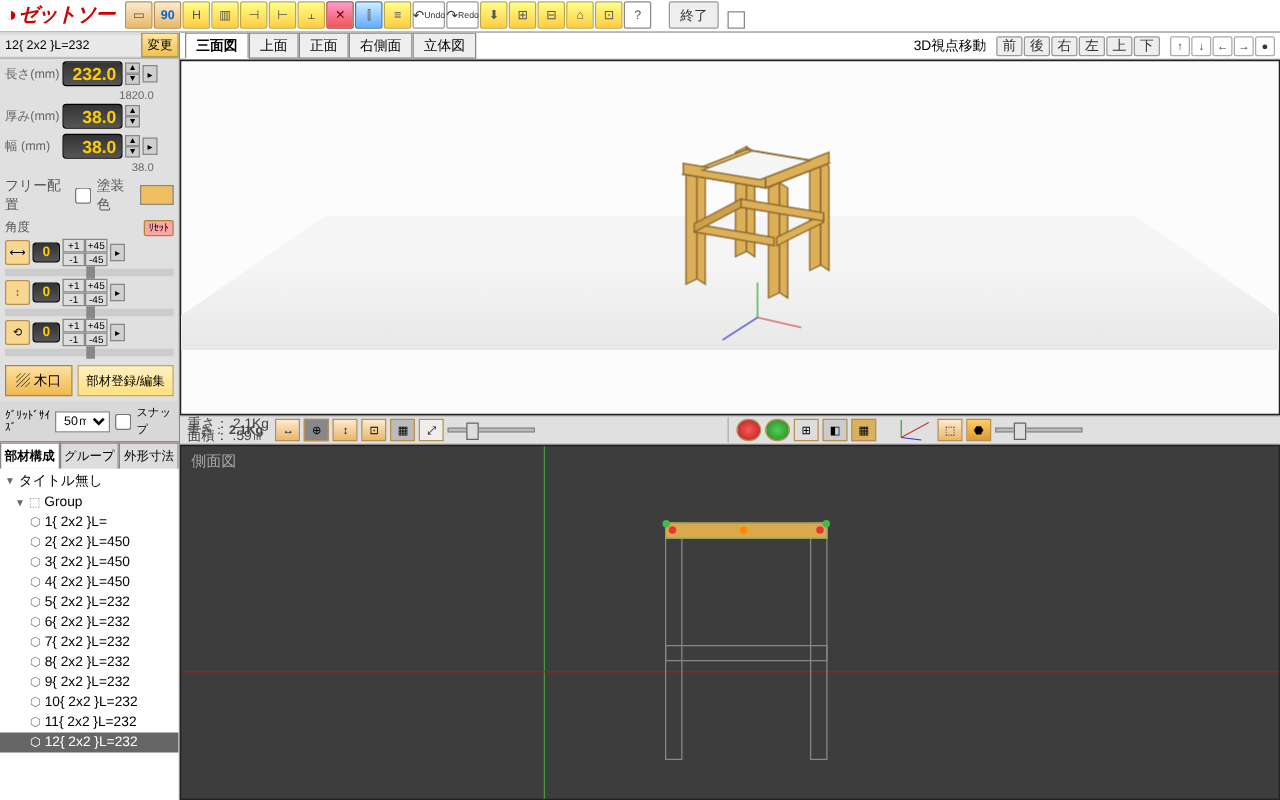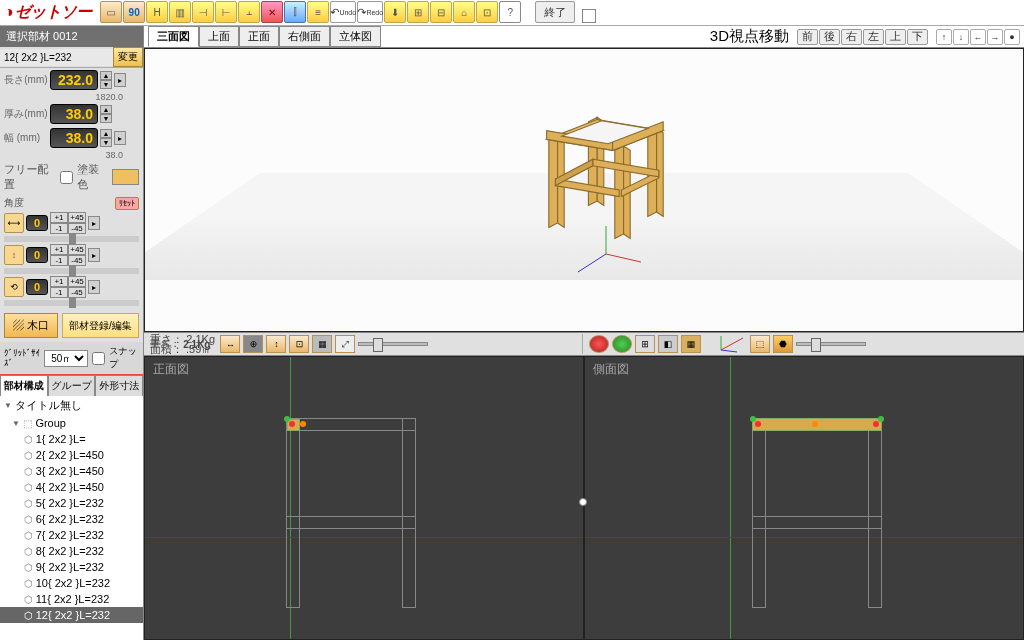--- a/index.html
+++ b/index.html
@@ -107,21 +107,20 @@
   <div class="tbtn" style="background:#fff;border-color:#888">?</div>
   <div style="width:12px"></div>
   <div class="tbtn plain">終了</div>
   <div style="width:14px;height:14px;border:1px solid #888;margin-left:6px"></div>
   <div class="spacer"></div>
 </div>
 
 <div class="main">
 
   <div class="sidebar">
-    <div class="sel-header">選択部材  0012</div>
     <div class="sel-row">
       <div class="sel-name">12{ 2x2 }L=232</div>
       <button class="chg-btn">変更</button>
     </div>
     <div class="prop">
       <span class="prop-lbl">長さ(mm)</span>
       <span class="prop-val">232.0</span>
       <div class="spin">
           <button>▲</button>
           <button>▼</button>
@@ -284,21 +283,21 @@
   </div>
 
   <div class="canvas-area">
     <div class="view-tabs">
       <div class="vtab active">三面図</div>
       <div class="vtab">上面</div>
       <div class="vtab">正面</div>
       <div class="vtab">右側面</div>
       <div class="vtab">立体図</div>
       <div class="spacer"></div>
-      <span style="font-size:15px">3D視点移動</span>
+      <span style="font-size:11px">3D視点移動</span>
       <div class="v3d-ctrl">
         <button class="tbtn plain" style="padding:0 4px;height:16px">前</button>
         <button class="tbtn plain" style="padding:0 4px;height:16px">後</button>
         <button class="tbtn plain" style="padding:0 4px;height:16px">右</button>
         <button class="tbtn plain" style="padding:0 4px;height:16px">左</button>
         <button class="tbtn plain" style="padding:0 4px;height:16px">上</button>
         <button class="tbtn plain" style="padding:0 4px;height:16px">下</button>
         <div style="width:6px"></div>
         <button class="tbtn arrow">↑</button>
         <button class="tbtn arrow">↓</button>
@@ -386,38 +385,20 @@
 
     <div style="position:relative;height:0">
       <div style="position:absolute;top:-22px;left:6px;font-size:9px;color:#444;line-height:10px">
         <div><span>重さ：</span> <span>2.1Kg</span></div>
         <div><span>面積：</span> <span>.59㎡</span></div>
       </div>
     </div>
 
     <div class="bot-row">
 
-      <div class="pane">
-        <div class="pane-lbl">正面図</div>
-        <div class="gl" style="top:0;bottom:0;left:33%;width:1px;background:#494"></div>
-        <div class="gl gl-red" style="left:0;right:0;top:64%;height:1px"></div>
-        <div class="ortho" style="transform:translate(-60%,-40%)">
-          <div class="stool-front">
-            <div class="sf-box" style="left:0;top:0;width:14px;height:190px"></div>
-            <div class="sf-box" style="right:0;top:0;width:14px;height:190px"></div>
-            <div class="sf-box" style="left:0;top:0;right:0;height:13px"></div>
-            <div class="sf-box" style="left:0;top:98px;right:0;height:13px"></div>
-            <div class="sf-box wood" style="left:1px;top:1px;width:13px;height:12px"></div>
-            <div class="dot g" style="top:-2px;left:-2px"></div>
-            <div class="dot r" style="top:3px;left:3px"></div>
-            <div class="dot o" style="top:3px;left:14px"></div>
-          </div>
-        </div>
-        <div class="splitter-dot" style="right:-4px;top:50%"></div>
-      </div>
 
       <div class="pane">
         <div class="pane-lbl">側面図</div>
         <div class="gl" style="top:0;bottom:0;left:33%;width:1px;background:#494"></div>
         <div class="gl gl-red" style="left:0;right:0;top:64%;height:1px"></div>
         <div class="ortho" style="transform:translate(-40%,-40%)">
           <div class="stool-front">
             <div class="sf-box" style="left:0;top:0;width:14px;height:190px"></div>
             <div class="sf-box" style="right:0;top:0;width:14px;height:190px"></div>
             <div class="sf-box" style="left:0;top:98px;right:0;height:13px"></div>

